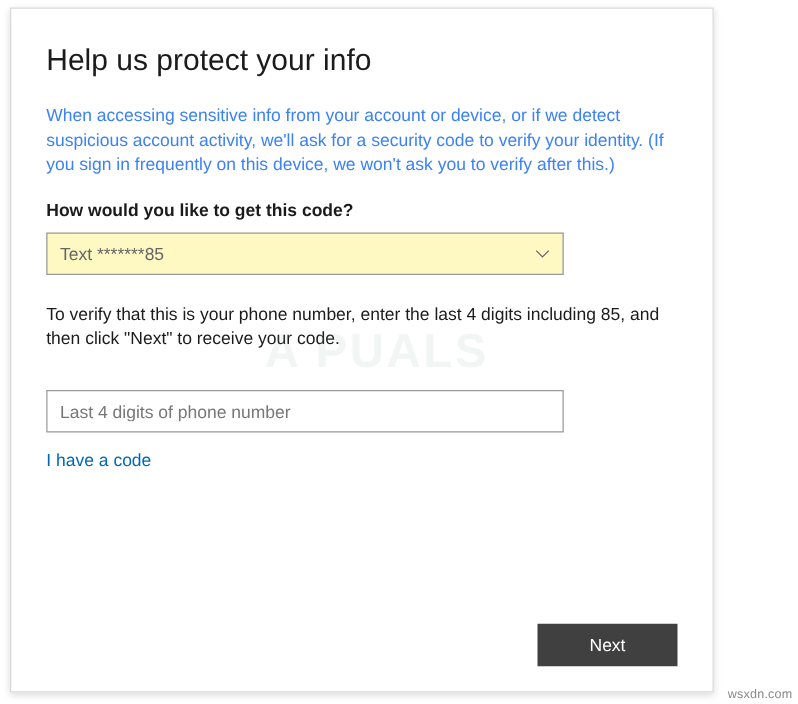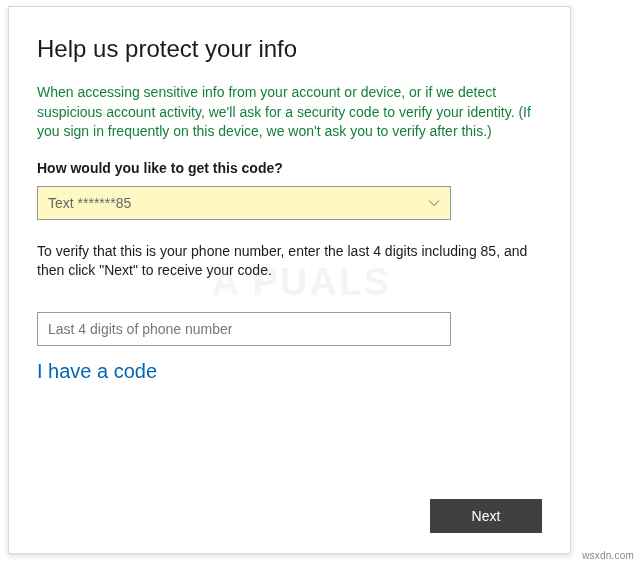--- a/index.html
+++ b/index.html
@@ -28,21 +28,21 @@
       flex-direction: column;
     }
     .heading {
       font-size: 24px;
       font-weight: 400;
       color: #1b1b1b;
       margin-bottom: 20px;
     }
     .description {
       font-size: 14px;
-      color: #15803d;
+      color: #3b82f6;
       line-height: 1.4;
       margin-bottom: 18px;
     }
     .sub-heading {
       font-size: 14px;
       font-weight: 600;
       color: #1b1b1b;
       margin-bottom: 10px;
     }
     .select-wrap {
@@ -83,21 +83,21 @@
       padding: 0 10px;
       font-size: 14px;
       font-family: Liberation Sans, sans-serif;
       color: #1b1b1b;
       margin-bottom: 14px;
     }
     .text-input::placeholder {
       color: #777;
     }
     .link {
-      font-size: 20px;
+      font-size: 14px;
       color: #0067b8;
       text-decoration: none;
       cursor: pointer;
       width: fit-content;
     }
     .spacer {
       flex: 1;
     }
     .footer {
       display: flex;

